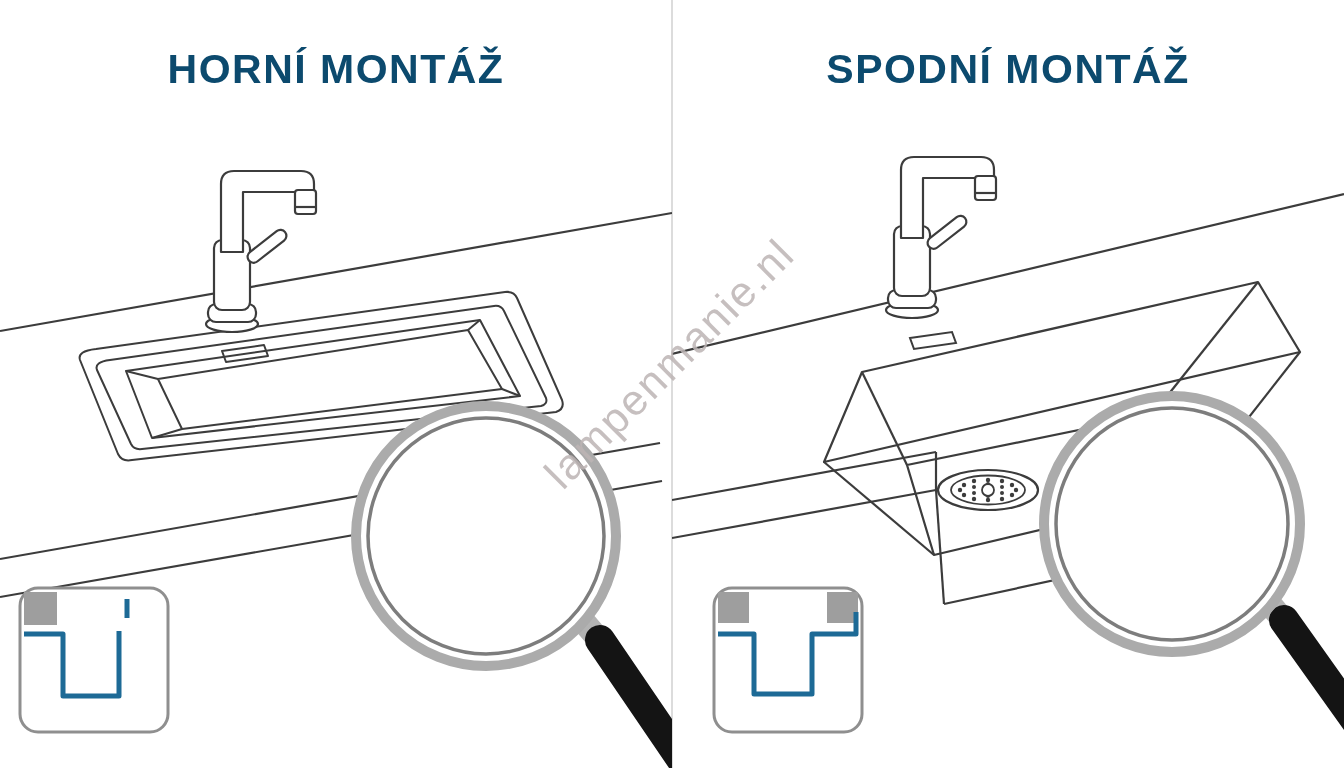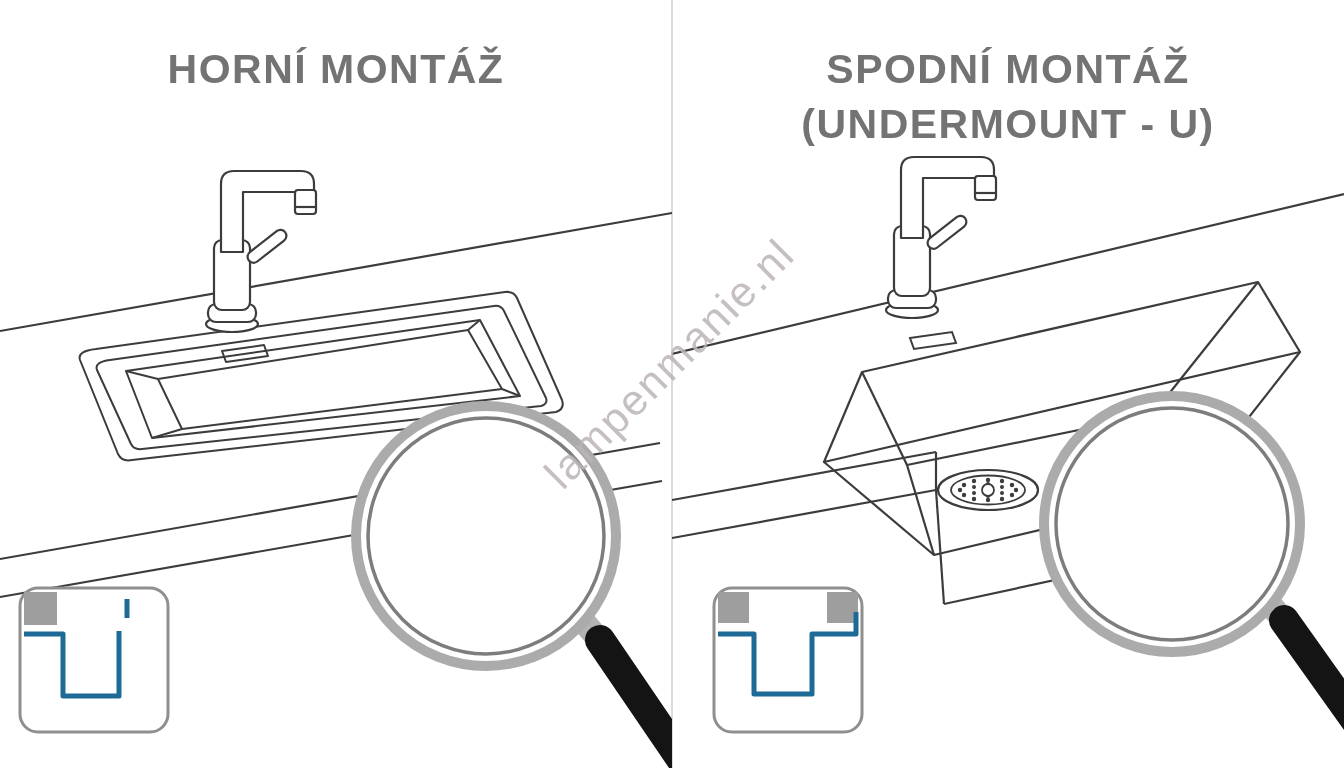--- a/index.html
+++ b/index.html
@@ -5,21 +5,21 @@
   * { margin:0; padding:0; box-sizing:border-box; }
   html,body { width:1344px; height:768px; background:#ffffff; overflow:hidden;
               font-family:"Liberation Sans", sans-serif; }
   .canvas { position:relative; width:1344px; height:768px; background:#ffffff; }
   .divider { position:absolute; left:671px; top:0; width:2px; height:768px;
              background:#dcdcdc; z-index:4; }
   .panel { position:absolute; top:0; width:672px; height:768px; }
   .panel.left  { left:0; }
   .panel.right { left:672px;border-radius:21px; }
   .title { position:absolute; top:42px; left:0; width:100%; text-align:center;
-           font-weight:bold; font-size:41px; letter-spacing:1.5px; color:#737373;
+           font-weight:bold; font-size:41px; letter-spacing:1.5px; color:#0c4a6e;
            line-height:1.35; z-index:20; }
   svg.scene { position:absolute; left:0; top:0; z-index:10; }
   .watermark { position:absolute; left:452px; top:340px; width:432px; height:44px;
                text-align:center; font-size:43px; font-weight:500; color:#bdb5b5;
                opacity:.85; letter-spacing:2px; transform:rotate(-45deg);
                z-index:60; pointer-events:none; white-space:nowrap; }
 </style>
 </head>
 <body>
 
@@ -76,21 +76,20 @@
         <rect x="24" y="592" width="33" height="33" fill="#9e9e9e"></rect>
         <path d="M24,634 L63,634 L63,696 L119,696 L119,631" fill="none" stroke-width="5" stroke-linejoin="round" stroke="#1d6a96"></path>
         <path d="M127,599 L127,618" fill="none" stroke-width="5" stroke="#1d6a96"></path>
       </g>
     </svg>
   </section>
 
   <section class="panel right">
     <div class="title">
       <div>SPODNÍ MONTÁŽ</div>
-      <div>(UNDERMOUNT - U)</div>
     </div>
 
     <svg class="scene" width="672" height="768" viewBox="0 0 672 768">
 
       <g fill="none" stroke="#3c3c3c" stroke-width="2.2" stroke-linejoin="round">
         <path d="M0,354 L672,194"></path>
         <path d="M190,372 L586,282 L628,352 L152,462 Z"></path>
         <path d="M0,500 L264,452"></path>
         <path d="M0,538 L264,490"></path>
         <path d="M264,452 L264,490"></path>

